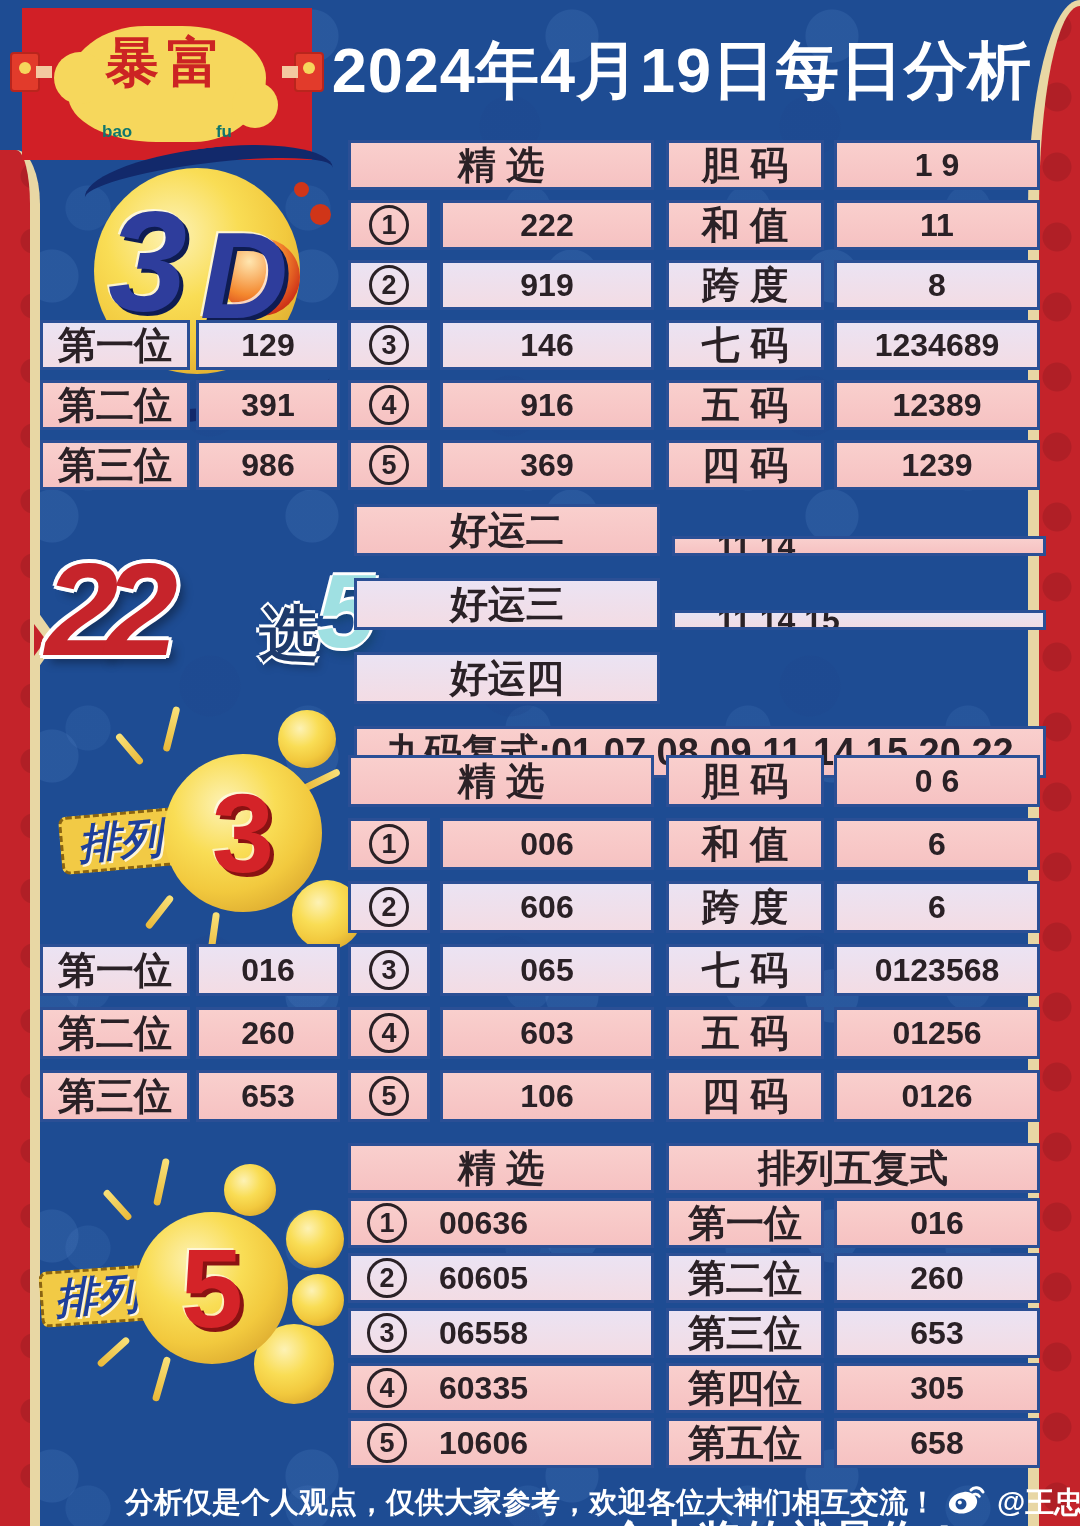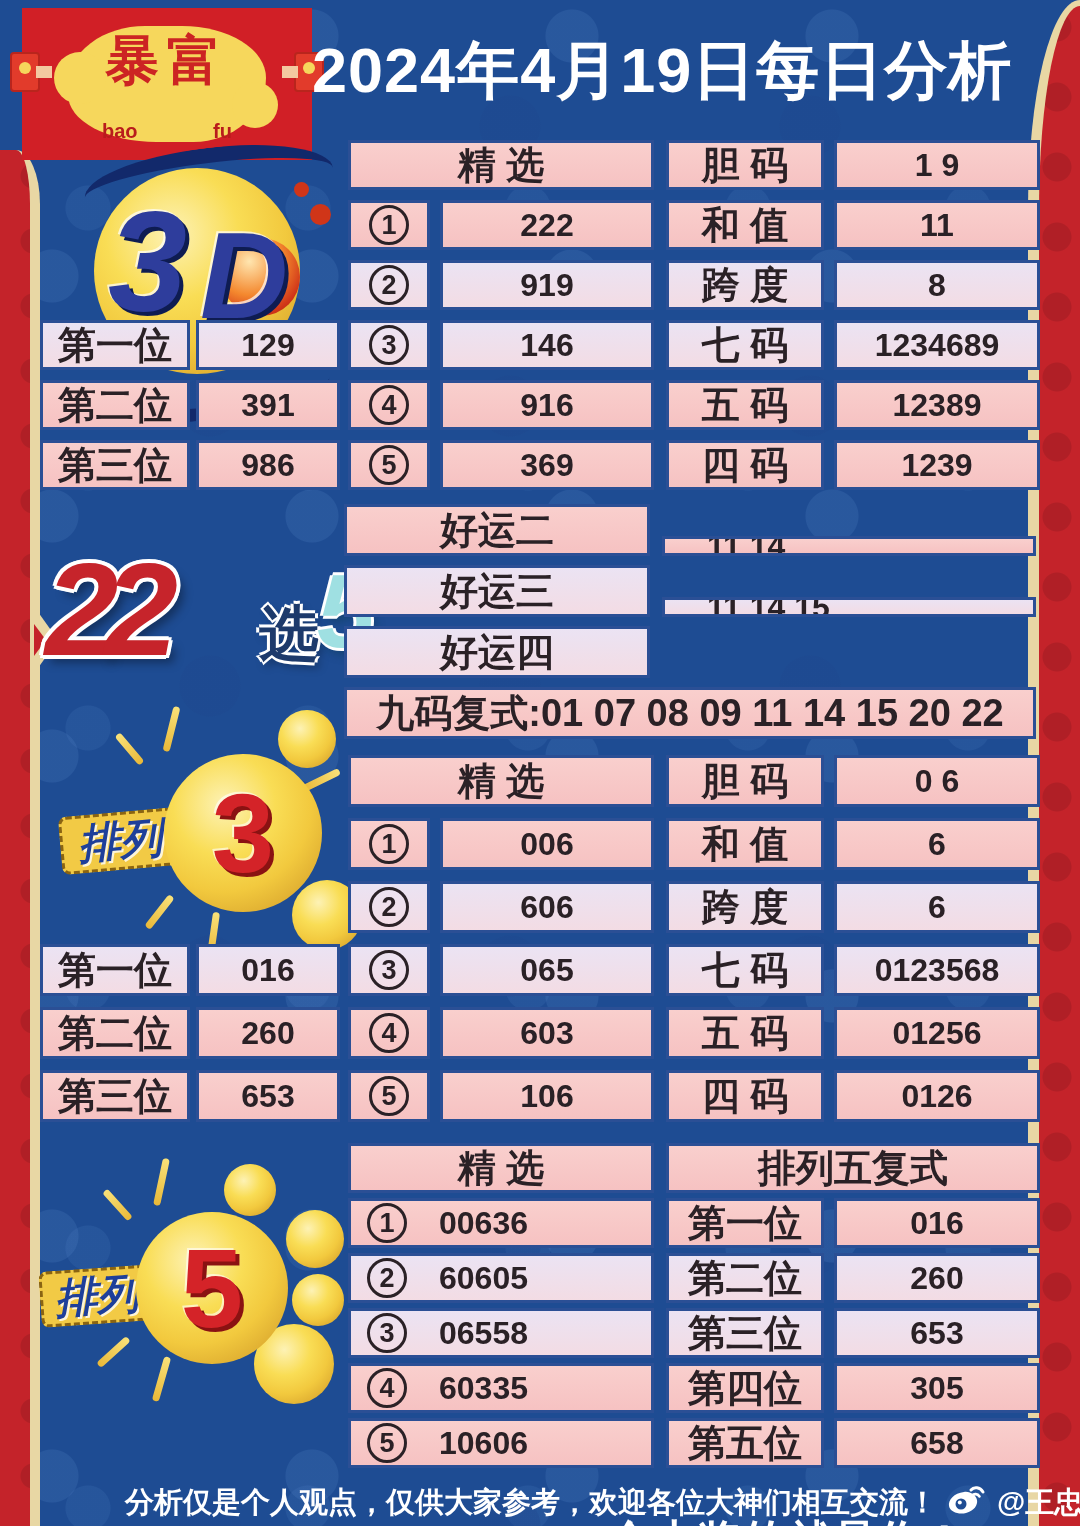--- a/index.html
+++ b/index.html
@@ -50,30 +50,30 @@
   .logo-box { position:absolute; left:22px; top:8px; width:290px; height:152px; background:#d11f26; }
   .cloud {
     position:absolute; left:50%; top:50%; transform:translate(-50%,-50%);
     width:198px; height:116px; background:#f6d75c;
     border-radius: 48% 52% 45% 55% / 62% 55% 68% 50%;
     display:flex; flex-direction:column; align-items:center; justify-content:center;gap:20px;
   }
   .cloud::before { content:""; position:absolute; left:-14px; top:26px; width:52px; height:52px; background:#f6d75c; border-radius:50%; }
   .cloud::after  { content:""; position:absolute; right:-12px; bottom:14px; width:46px; height:46px; background:#f6d75c; border-radius:50%; }
   .cloud-text { position:relative; z-index:2; font-size:54px; font-weight:900; color:#cc2423; letter-spacing:8px; }
-  .cloud-pinyin { position:relative; z-index:2; width:130px; display:flex; justify-content:space-between; font-size:20px; font-weight:700; color:#b91c1c; margin-top:2px; }
+  .cloud-pinyin { position:relative; z-index:2; width:130px; display:flex; justify-content:space-between; font-size:17px; font-weight:700; color:#0f766e; margin-top:2px; }
   .arm { position:absolute; top:58px; width:16px; height:12px; background:#f3c9a0; }
   .arm.l { left:14px; } .arm.r { right:14px; }
   .envelope { position:absolute; top:44px; width:30px; height:40px; background:#e23b2b; border:2px solid #b9251d; border-radius:4px; }
   .envelope.l { left:-12px; } .envelope.r { right:-12px; }
   .envelope::after { content:""; position:absolute; left:50%; top:8px; transform:translateX(-50%); width:12px; height:12px; background:#f6d75c; border-radius:50%; }
 
   .page-title {
     position:absolute; left:312px; top:28px; width:720px;
-    font-size:63px; font-weight:900; color:#ffffff; letter-spacing:1px; white-space:nowrap;
+    font-size:63px; font-weight:900; color:#ffffff; letter-spacing:1px; white-space:nowrap;text-align:right;
   }
 
   
   .tbl { position:absolute; display:grid; }
   .c {
     border:3px solid #2b4f95; display:flex; align-items:center; justify-content:center;
     font-weight:700; color:#2a2126; font-size:38px; white-space:nowrap; overflow:hidden;
   }
   .pink { background:linear-gradient(180deg,#f9cfcd,#f6c2c2); }
   .lav  { background:linear-gradient(180deg,#ebe3f3,#f3dce4); }
@@ -82,21 +82,21 @@
   .valL { justify-content:flex-start; padding-left:42px;margin-top:32px; }
   .combo { justify-content:flex-start; padding-left:16px; gap:32px; }
   .circ {
     width:40px; height:40px; border:3px solid #2a2126; border-radius:50%;
     display:flex; align-items:center; justify-content:center;
     font-size:27px; font-weight:700; flex:0 0 auto;
   }
   #t-d3-mid   { left:348px; top:140px;  grid-template-columns:82px 214px;  gap:10px;        grid-auto-rows:50px; }
   #t-d3-right { left:666px; top:140px;  grid-template-columns:158px 206px; gap:10px;        grid-auto-rows:50px; }
   #t-d3-left  { left:40px;  top:320px;  grid-template-columns:150px 144px; gap:10px 6px;    grid-auto-rows:50px; }
-  #t-x225     { left:344px; top:504px;  grid-template-columns:306px 374px; gap:9px 12px;    grid-auto-rows:52px; }
+  #t-x225     { left:354px; top:504px;  grid-template-columns:306px 374px; gap:22px 12px;    grid-auto-rows:52px; }
   #t-pl3-mid  { left:348px; top:755px;  grid-template-columns:82px 214px;  gap:11px 10px;   grid-auto-rows:52px; }
   #t-pl3-right{ left:666px; top:755px;  grid-template-columns:158px 206px; gap:11px 10px;   grid-auto-rows:52px; }
   #t-pl3-left { left:40px;  top:944px;  grid-template-columns:150px 144px; gap:11px 6px;    grid-auto-rows:52px; }
   #t-pl5-left { left:348px; top:1143px; grid-template-columns:306px;       gap:5px;         grid-auto-rows:50px; }
   #t-pl5-right{ left:666px; top:1143px; grid-template-columns:158px 206px; gap:5px 10px;    grid-auto-rows:50px; }
 
   
   .logo-3d { position:absolute; left:88px; top:158px; width:252px; height:260px; }
   .swoosh-t { position:absolute; left:-4px; top:-10px; width:250px; height:70px; border-top:15px solid #12296b; border-radius:50%; transform:rotate(-7deg); }
   .swoosh-b { position:absolute; left:2px; bottom:-2px; width:240px; height:60px; border-bottom:13px solid #12296b; border-radius:50%; transform:rotate(-6deg); }

